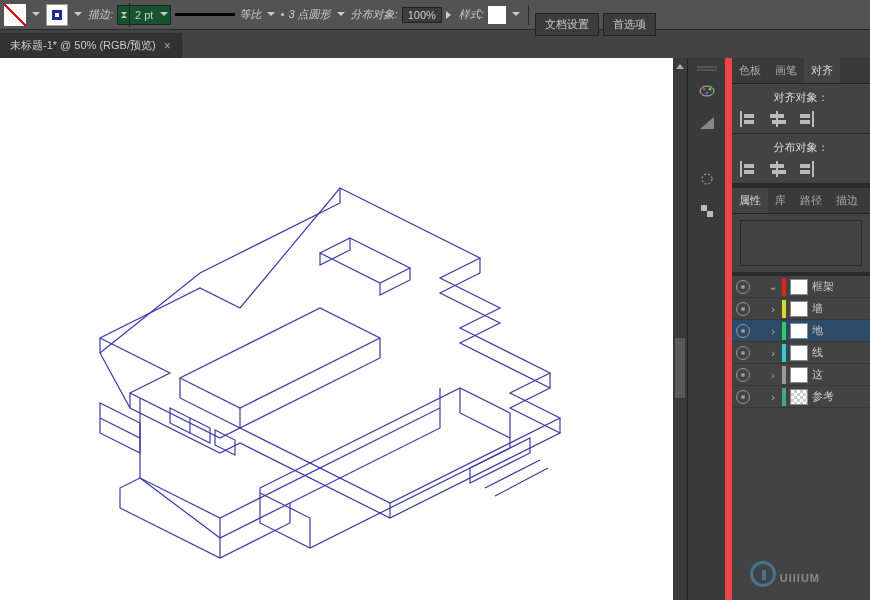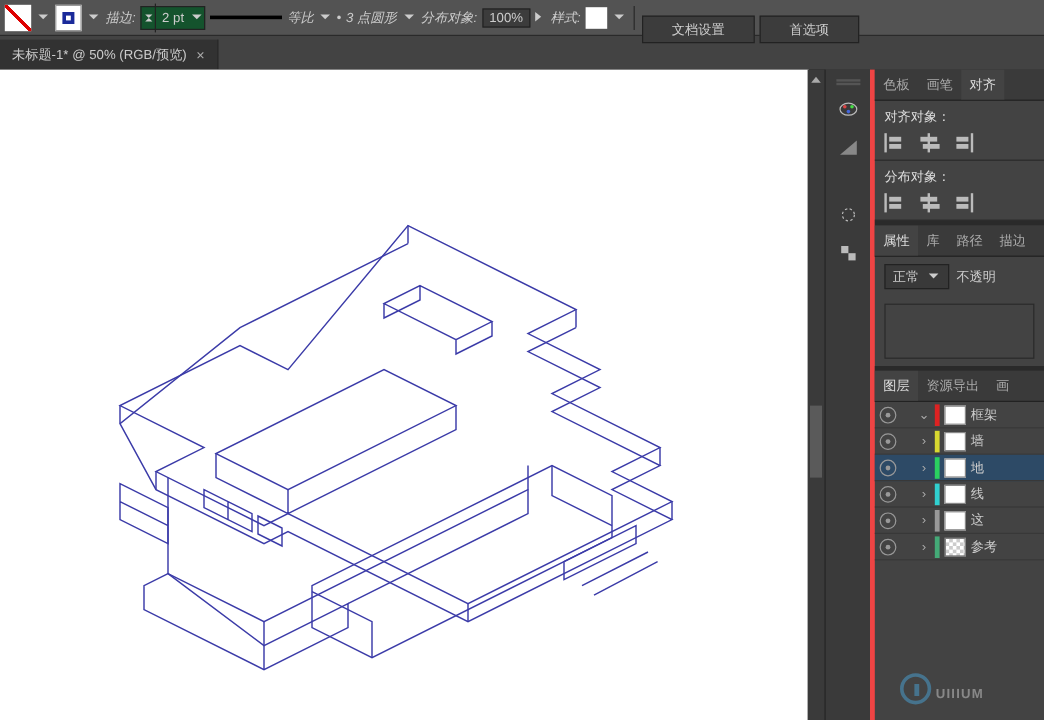--- a/index.html
+++ b/index.html
@@ -19,21 +19,21 @@
 .num-input .arrows{ width:12px; display:flex; flex-direction:column; align-items:center; border-right:1px solid #222;}
 .num-input .up::before{content:"";border:3px solid transparent;border-bottom:3px solid #ccc;}
 .num-input .dn::before{content:"";border:3px solid transparent;border-top:3px solid #ccc;}
 .num-input .val{ padding:0 5px; min-width:28px;}
 .stroke-line{ width:60px; height:3px; background:#000;}
 .dash-opt { display:flex; align-items:center; gap:4px;text-align:right;}
 .dash-dot{ width:3px;height:3px;border-radius:50%;background:#ccc;}
 .opacity-val{ background:#3c3c3c;border:1px solid #222;padding:1px 5px;min-width:38px;}
 .chev-r::before{content:"";border:4px solid transparent;border-left:5px solid #ccc;display:inline-block;}
 .style-sw{width:18px;height:18px;background:#fff;}
-.btn{ background:#3c3c3c;border:1px solid #222;padding:3px 24px;white-space:nowrap;margin-top:20px;}
+.btn{ background:#3c3c3c;border:1px solid #222;padding:3px 9px;white-space:nowrap;margin-top:20px;}
 .sep{width:1px;height:20px;background:#2a2a2a;margin:0 2px;}
 
 
 .tabbar{ height:28px; background:#434343; display:flex; align-items:flex-end;}
 .tab{ background:#323232; padding:5px 10px; display:flex; align-items:center; gap:8px; border-right:1px solid #2a2a2a;margin-top:20px;}
 .tab .close{ font-size:12px; color:#aaa;}
 
 
 .main{ display:flex; height:542px;}
 .canvas-wrap{ flex:1; background:#262626; position:relative;}
@@ -42,26 +42,26 @@
 .vscroll{ position:absolute; right:0; top:0; width:14px; height:100%; background:#3a3a3a;}
 .vscroll .thumb{ position:absolute; top:280px; width:10px; left:2px; height:60px; background:#5a5a5a;}
 .vscroll .arr-up{position:absolute;top:2px;left:3px;border:4px solid transparent;border-bottom:5px solid #aaa;}
 
 
 .dock{ width:38px; background:#3a3a3a; border-left:1px solid #222; padding-top:8px; display:flex; flex-direction:column; align-items:center; gap:14px;}
 .dock-grip{width:20px;height:2px;background:#555;box-shadow:0 3px 0 #555;}
 .dock-ico{ width:20px; height:18px; display:flex; align-items:center; justify-content:center; color:#bbb;}
 
 
-.panels{ width:145px; background:#434343; border-left:4px solid #ef4444; display:flex; flex-direction:column;}
+.panels{ width:145px; background:#434343; border-left:7px solid #ef4444; display:flex; flex-direction:column;}
 .pnl-tabs{ display:flex; background:#3a3a3a; border-bottom:1px solid #222;}
 .pnl-tab{ padding:5px 7px; color:#aaa;}
 .pnl-tab.active{ background:#434343; color:#ddd;}
 .pnl-body{ padding:6px 8px; border-bottom:1px solid #2a2a2a;}
-.pnl-body .hdr{ color:#ddd; margin-bottom:6px;}
+.pnl-body .hdr{ color:#ddd; margin-bottom:6px;text-align:center;}
 .icon-row{ display:flex; gap:10px;}
 .align-ico,.dist-ico{ width:18px; height:16px; position:relative;}
 .align-ico::before,.align-ico::after{content:"";position:absolute;background:#bbb;}
 .al-l::before{left:0;top:0;width:2px;height:16px;} .al-l::after{left:4px;top:3px;width:10px;height:4px;box-shadow:0 6px 0 #bbb;}
 .al-c::before{left:8px;top:0;width:2px;height:16px;} .al-c::after{left:2px;top:3px;width:14px;height:4px;box-shadow:2px 6px 0 #bbb;}
 .al-r::before{right:0;top:0;width:2px;height:16px;} .al-r::after{right:4px;top:3px;width:10px;height:4px;box-shadow:0 6px 0 #bbb;}
 .sp-input{ display:flex; align-items:center; gap:4px; background:#393939;padding:2px 4px; opacity:.6;}
 .pnl-sep{ height:4px; background:#2a2a2a;}
 .blend-row{display:flex;gap:6px;align-items:center;padding:6px 8px;}
 .blend-dd{background:#393939;border:1px solid #222;padding:2px 6px;display:flex;align-items:center;gap:6px;}
@@ -206,34 +206,22 @@
         <div class="align-ico al-r"></div>
       </div>
     </div>
     <div class="pnl-sep"></div>
     <div class="pnl-tabs">
       <div class="pnl-tab active">属性</div>
       <div class="pnl-tab">库</div>
       <div class="pnl-tab">路径</div>
       <div class="pnl-tab">描边</div>
     </div>
-    <div class="blend-row">
-      <div class="blend-dd">
-          <span>正常</span>
-          <div class="dd"></div>
-        </div>
-      <span>不透明</span>
-    </div>
     <div class="empty-box"></div>
     <div class="pnl-sep"></div>
-    <div class="pnl-tabs">
-      <div class="pnl-tab active">图层</div>
-      <div class="pnl-tab">资源导出</div>
-      <div class="pnl-tab">画</div>
-    </div>
     <div class="layers" id="layers-list">
         <div class="layer-row">
           <span class="eye"></span>
           <span style="width:10px"></span>
           <span class="tw">⌄</span>
           <span class="color-chip" style="background:#d22"></span>
           <span class="layer-thumb"></span>
           <span>框架</span>
         </div>
         <div class="layer-row">

